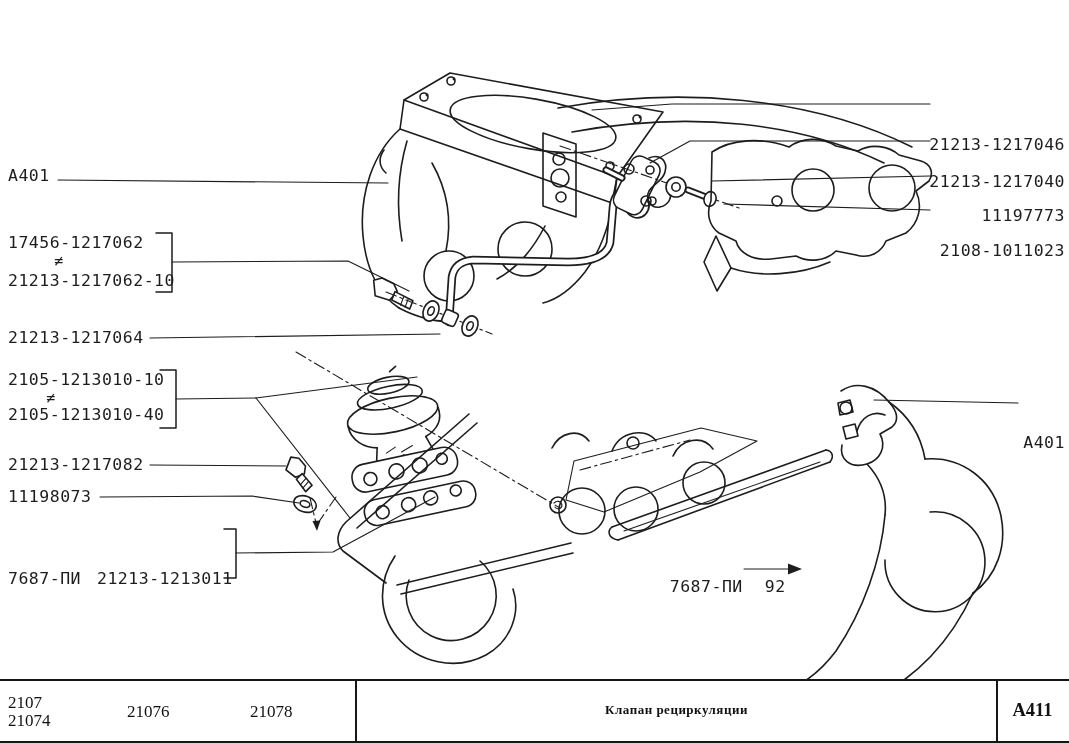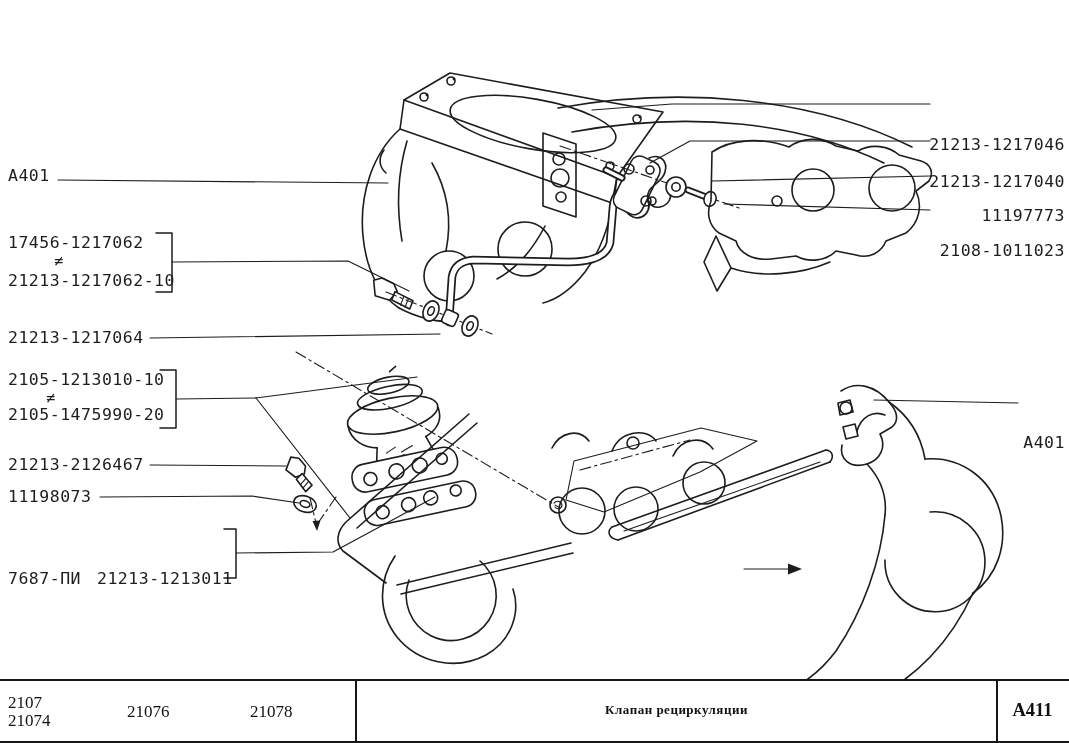--- a/index.html
+++ b/index.html
@@ -224,35 +224,38 @@
   <div class="lbl" style="left:8px;top:167px">А401</div>
 
   <div class="lbl" style="left:8px;top:234px">17456-1217062</div>
   <div class="lbl neq" style="left:54px;top:252px">≠</div>
   <div class="lbl" style="left:8px;top:272px">21213-1217062-10</div>
 
   <div class="lbl" style="left:8px;top:329px">21213-1217064</div>
 
   <div class="lbl" style="left:8px;top:371px">2105-1213010-10</div>
   <div class="lbl neq" style="left:46px;top:389px">≠</div>
-  <div class="lbl" style="left:8px;top:406px">2105-1475990-20</div>
-
-  <div class="lbl" style="left:8px;top:456px">21213-2126467</div>
+  <div class="lbl" style="left:8px;top:406px">2105-1213010-40</div>
+
+  <div class="lbl" style="left:8px;top:456px">21213-1217082</div>
   <div class="lbl" style="left:8px;top:488px">11198073</div>
 
   <div class="lbl grp3" style="left:8px;top:530px">
     <div class="row"><span class="c1">7687-ПИ</span><span>21213-1213011</span></div>
   </div>
 
   <div class="lbl r" style="top:96px">21213-1217046</div>
   <div class="lbl r" style="top:133px">21213-1217040</div>
   <div class="lbl r" style="top:167px">11197773</div>
   <div class="lbl r" style="top:202px">2108-1011023</div>
   <div class="lbl r" style="top:394px">А401</div>
 
+  <div class="lbl" style="left:628px;top:560px">
+    <span>7687-ПИ</span><span style="margin-left:22px">92</span>
+  </div>
 
   <div class="footer">
     <div class="vline" style="left:355px"></div>
     <div class="vline" style="left:996px"></div>
     <div class="fcell" style="left:8px;top:13px">
       <div>2107</div>
       <div>21074</div>
     </div>
     <div class="fcell" style="left:127px;top:22px">21076</div>
     <div class="fcell" style="left:250px;top:22px">21078</div>

